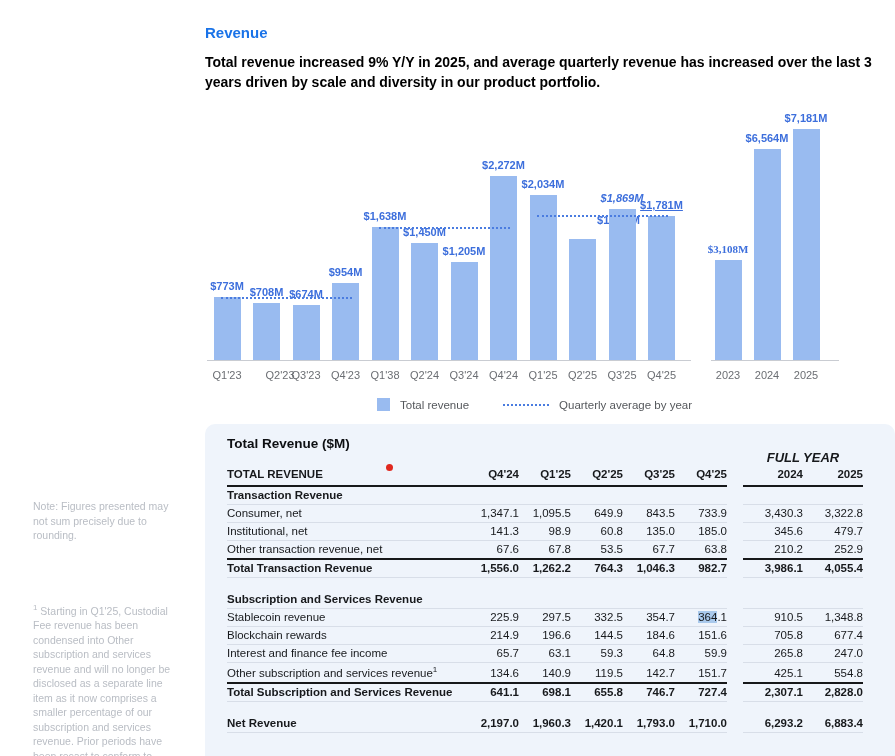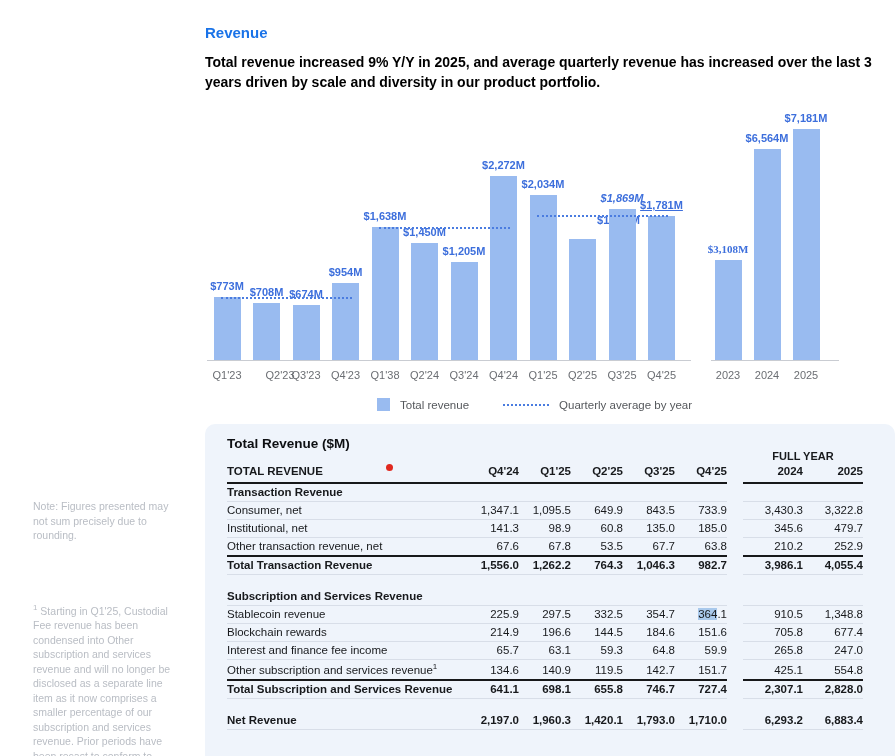--- a/index.html
+++ b/index.html
@@ -39,21 +39,21 @@
         border-radius:10px 10px 0 0;}
   .card-title{position:absolute;left:22px;top:12px;font-size:13.5px;font-weight:bold;color:#0d0f12;}
   .red-dot{position:absolute;left:181px;top:40px;width:7px;height:7px;border-radius:50%;background:#e0281e;}
 
   table.rev{position:absolute;left:22px;top:26px;border-collapse:collapse;table-layout:fixed;
             font-size:11.5px;color:#17191c;}
   col.c-label{width:240px;} col.c-q{width:52px;} col.c-gap{width:16px;} col.c-y{width:60px;}
   th,td{padding:2px 0 3px;text-align:right;vertical-align:bottom;}
   th{font-weight:bold;}
   .al{text-align:left;}
-  thead tr.h1 th{padding:0 0 1px;font-size:11px;}
+  thead tr.h1 th{padding:0 0 1px;font-size:13px;font-style:italic;}
   th.fy{text-align:center;}
   thead tr.h2 th{border-bottom:2px solid #17181a;padding-bottom:5px;}
   thead tr.h2 th.gap{border-bottom:none;}
   tbody td{border-bottom:1px solid #d8dee8;}
   tbody td.gap{border:none;}
   tr.section td{font-weight:bold;}
   tr.total td{font-weight:bold;border-top:2px solid #17181a;}
   tr.total td.gap{border:none;}
   tr.net td{font-weight:bold;}
   tr.spacer td{border:none;height:13px;padding:0;}

